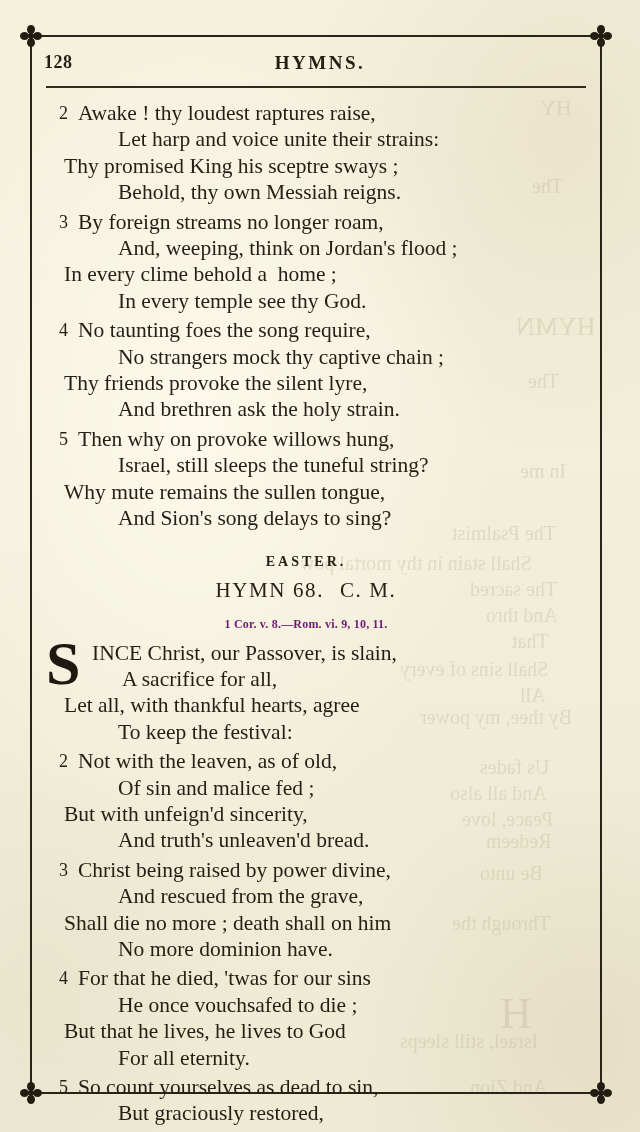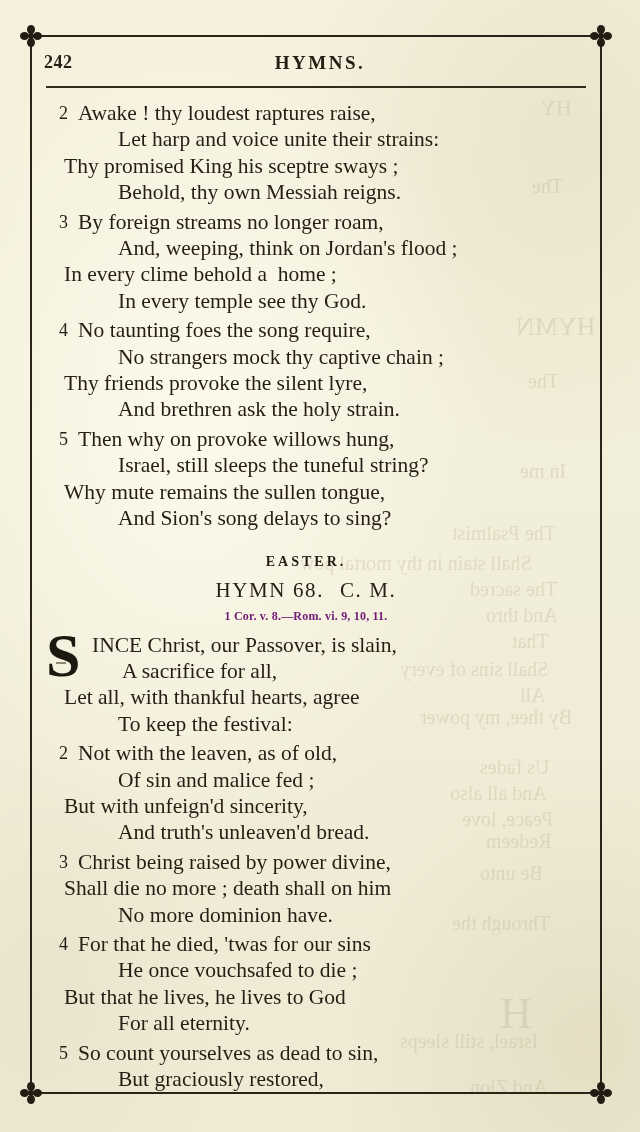--- a/index.html
+++ b/index.html
@@ -145,21 +145,21 @@
     font-size: 14px;
     font-weight: bold;
     letter-spacing: 3px;
     margin: 22px 0 8px 0;
     color: #241e14;
   }
   .hymn-title {
     text-align: center;
     font-size: 21px;
     letter-spacing: 1.6px;
-    margin: 0 0 6px 0;
+    margin: 0 0 14px 0;
     color: #241e14;
   }
   .hymn-title .meter { margin-left: 16px; }
   .scripture {
     text-align: center;
     font-size: 12px;
     font-weight: bold;
     margin: 0 0 8px 0;
     color: #701a75;
     letter-spacing: 0.2px;
@@ -253,21 +253,21 @@
       <span class="ctr"></span>
   </div>
   <div class="ornament" style="left:590px; top:1082px;">
     <span class="pt"></span>
       <span class="pb"></span>
       <span class="pl"></span>
       <span class="pr"></span>
       <span class="ctr"></span>
   </div>
 
-  <div class="folio">242</div>
+  <div class="folio">128</div>
   <div class="running-head">HYMNS.</div>
 
   <div class="stray-mark"></div>
 
   <div class="content">
 
     <div id="prev-stanzas">
         <div class="stanza">
           <div class="line ind-0"><span class="num">2</span><span class="txt">Awake ! thy loudest raptures raise,</span></div>
           <div class="line ind-1"><span class="txt">Let harp and voice unite their strains:</span></div>
@@ -311,20 +311,21 @@
 
     <div id="hymn-stanzas">
         <div class="stanza">
           <div class="line ind-0"><span class="num">2</span><span class="txt">Not with the leaven, as of old,</span></div>
           <div class="line ind-1"><span class="txt">Of sin and malice fed ;</span></div>
           <div class="line ind-2"><span class="txt">But with unfeign'd sincerity,</span></div>
           <div class="line ind-1"><span class="txt">And truth's unleaven'd bread.</span></div>
         </div>
         <div class="stanza">
           <div class="line ind-0"><span class="num">3</span><span class="txt">Christ being raised by power divine,</span></div>
+          <div class="line ind-1"><span class="txt">And rescued from the grave,</span></div>
           <div class="line ind-2"><span class="txt">Shall die no more ; death shall on him</span></div>
           <div class="line ind-1"><span class="txt">No more dominion have.</span></div>
         </div>
         <div class="stanza">
           <div class="line ind-0"><span class="num">4</span><span class="txt">For that he died, 'twas for our sins</span></div>
           <div class="line ind-1"><span class="txt">He once vouchsafed to die ;</span></div>
           <div class="line ind-2"><span class="txt">But that he lives, he lives to God</span></div>
           <div class="line ind-1"><span class="txt">For all eternity.</span></div>
         </div>
         <div class="stanza">

